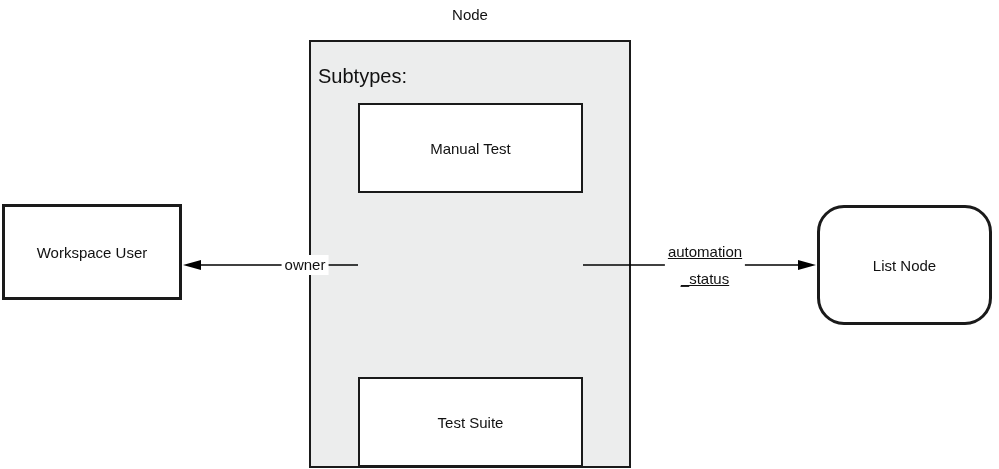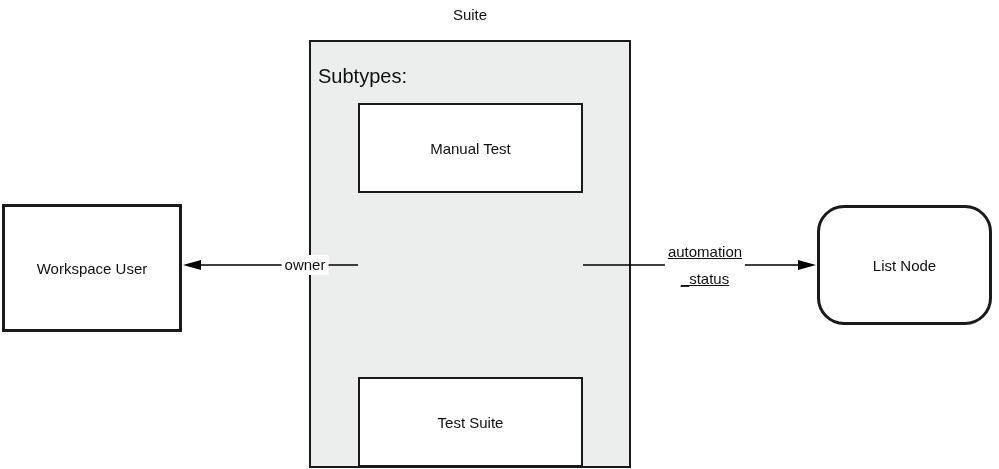--- a/index.html
+++ b/index.html
@@ -60,21 +60,21 @@
   .node-manual  { top: 103px; }
   .node-gherkin { top: 225px; }
   .node-suite   { top: 353px; margin-top: 24px; }
   .entity-node {
     border: 3px solid #1a1a1a;
   }
   .node-workspace-user {
     left: 2px;
     top: 204px;
     width: 180px;
-    height: 128px;
+    height: 96px;
   }
   .node-list-node {
     left: 817px;
     top: 205px;
     width: 175px;
     height: 120px;
     border-radius: 27px;
   }
   .edges-svg {
     position: absolute;
@@ -96,21 +96,21 @@
     white-space: nowrap;
   }
   .edge-label-owner { left: 266px; top: 265px; margin-left: 39px; }
   .edge-label-automation { left: 705px; top: 265px; line-height: 27px; text-decoration: underline; }
 </style>
 </head>
 <body>
 
 <div class="canvas">
 
-  <div class="diagram-title">Suite</div>
+  <div class="diagram-title">Node</div>
 
   <div class="group-container"></div>
   <div class="group-label">Subtypes:</div>
 
   <svg class="edges-svg">
 
     <line x1="198" y1="265" x2="358" y2="265" stroke="#000000" stroke-width="1.6"></line>
     <polygon points="183,265 201,260 201,270" fill="#000000"></polygon>
 
     <line x1="583" y1="265" x2="801" y2="265" stroke="#000000" stroke-width="1.6"></line>

